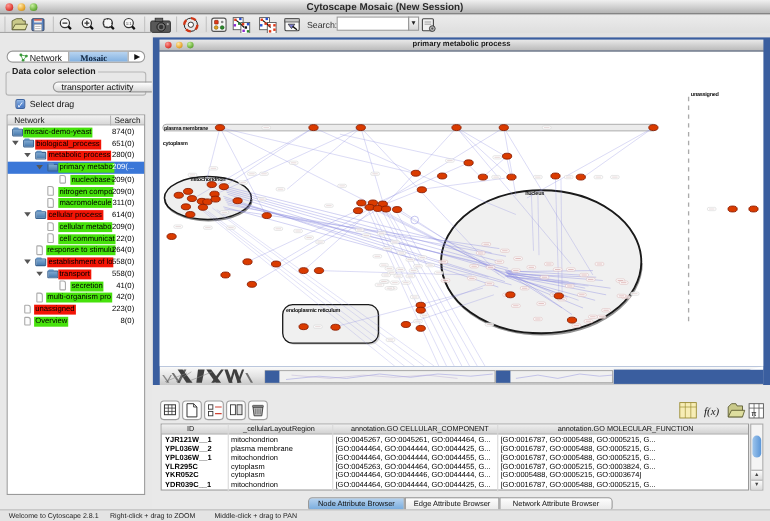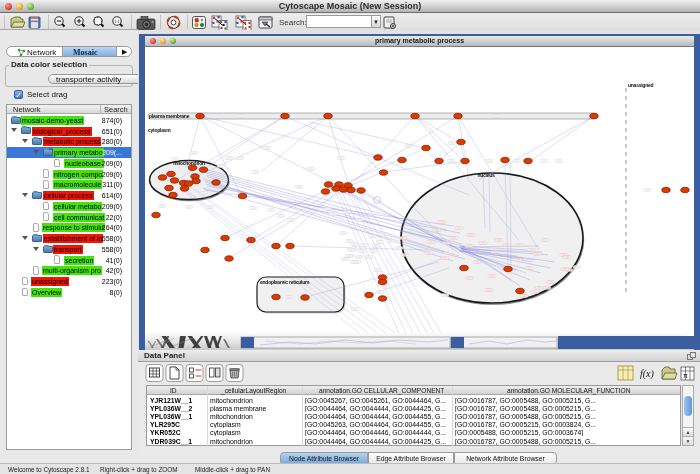--- a/index.html
+++ b/index.html
@@ -688,27 +688,20 @@
 <rect x="306" y="4" width="106" height="11" fill="#f0f0f0" stroke="#909090" stroke-width="0.7"></rect>
 <rect x="306" y="4" width="13" height="11" fill="#3a5e9f"></rect>
 <path d="M324 11 l20 -3 l18 3 l20 -4 l18 2 l12 -1" stroke="#9a9ae0" stroke-width="0.6" fill="none" opacity="0.8"></path>
 <rect x="413" y="3" width="136" height="13" fill="#3a5e9f"></rect>
 <path d="M536 3 l13 -3 v3 z" fill="#ffffff"></path>
 </svg></div>
   </div>
 </div>
 
 <div class="abs" id="dpanel">
-  <div id="dphead">
-      <div class="t">Data Panel</div>
-      <svg width="9" height="8" style="position:absolute;right:4px;top:2px;">
-        <rect x="0.5" y="2.5" width="5" height="5" fill="none" stroke="#777" stroke-width="1"></rect>
-        <rect x="3.5" y="0.5" width="5" height="5" fill="#e8e8e8" stroke="#777" stroke-width="1"></rect>
-      </svg>
-    </div>
   <div id="dtoolbar">
       <svg width="562" height="22" viewBox="0 0 562 22" style="position:absolute;left:0;top:13px;">
 <rect x="8" y="1.5" width="17" height="17" rx="3" fill="#fdfdfd" stroke="#9f9f9f"></rect>
 <rect x="28" y="1.5" width="17" height="17" rx="3" fill="#fdfdfd" stroke="#9f9f9f"></rect>
 <rect x="48" y="1.5" width="17" height="17" rx="3" fill="#fdfdfd" stroke="#9f9f9f"></rect>
 <rect x="68" y="1.5" width="17" height="17" rx="3" fill="#fdfdfd" stroke="#9f9f9f"></rect>
 <rect x="88" y="1.5" width="17" height="17" rx="3" fill="#fdfdfd" stroke="#9f9f9f"></rect>
 <rect x="11.5" y="5" width="10" height="9" fill="#fff" stroke="#333" stroke-width="0.9"></rect>
 <path d="M11.5 8 h10 M11.5 11 h10 M15 5 v9 M18.3 5 v9" stroke="#333" stroke-width="0.7"></path>
 <path d="M32 4 h6 l3 3 v9 h-9 z" fill="#fff" stroke="#333" stroke-width="0.9"></path>

